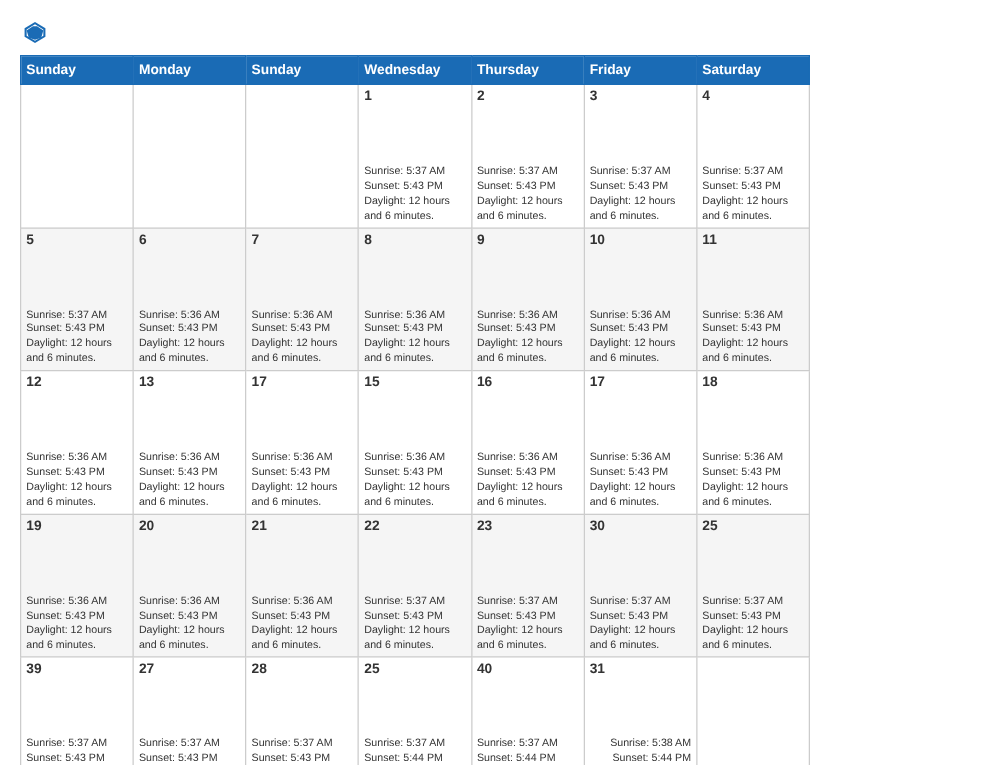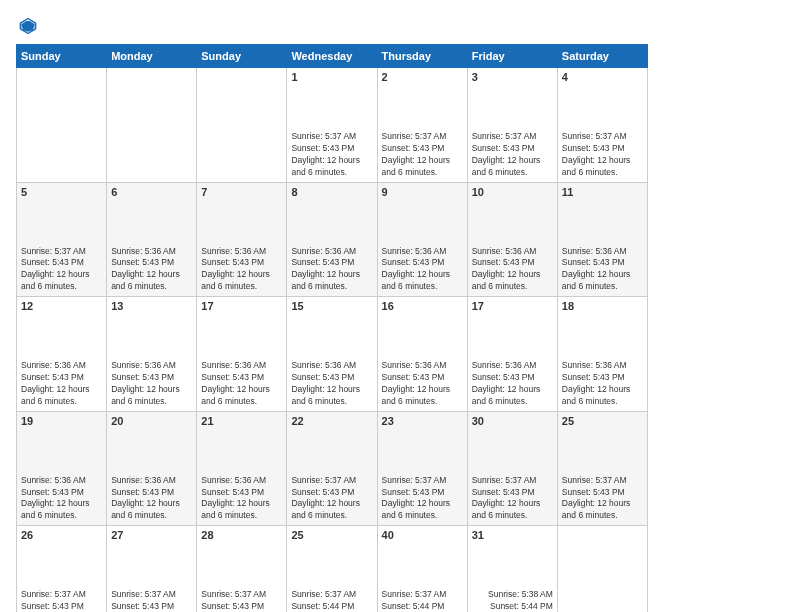--- a/index.html
+++ b/index.html
@@ -317,21 +317,21 @@
           <td>
             <span class="day-num">25</span>
             <div class="cell-text" style="white-space: pre-line;">Sunrise: 5:37 AM
 Sunset: 5:43 PM
 Daylight: 12 hours
 and 6 minutes.</div>
           </td>
         </tr>
         <tr>
           <td>
-            <span class="day-num">26</span>
+            <span class="day-num">39</span>
             <div class="cell-text" style="white-space: pre-line;">Sunrise: 5:37 AM
 Sunset: 5:43 PM
 Daylight: 12 hours
 and 6 minutes.</div>
           </td>
           <td>
             <span class="day-num">27</span>
             <div class="cell-text" style="white-space: pre-line;">Sunrise: 5:37 AM
 Sunset: 5:43 PM
 Daylight: 12 hours

